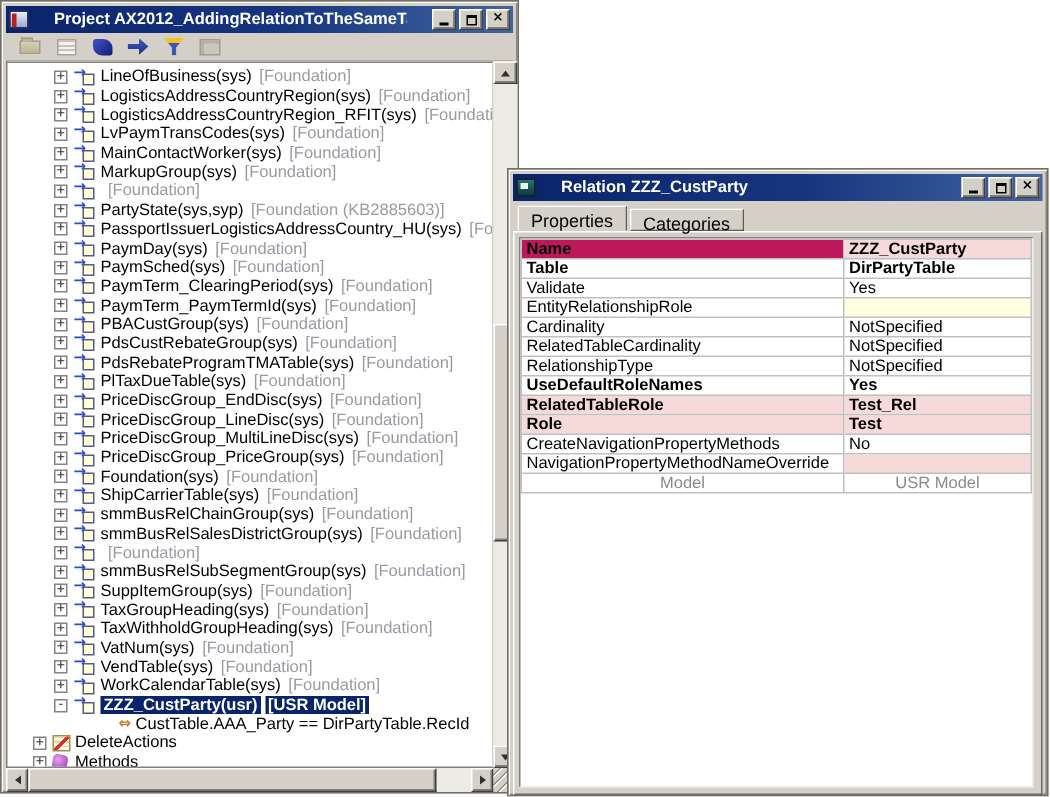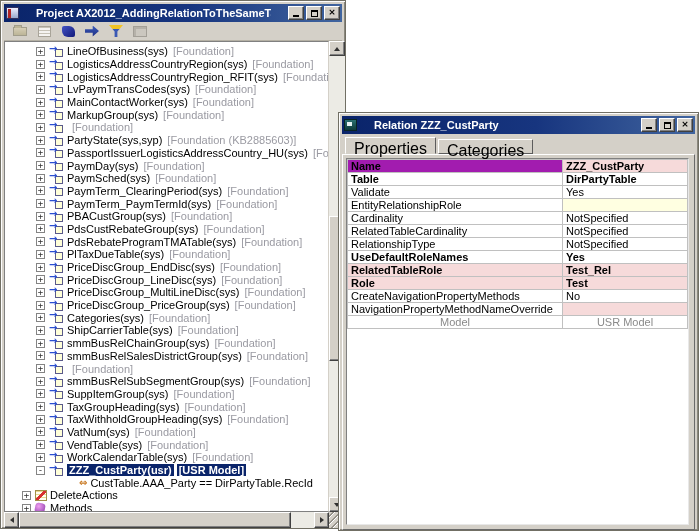--- a/index.html
+++ b/index.html
@@ -84,31 +84,31 @@
             border:1px solid; border-color:#fff #404040 #404040 #fff; box-shadow:inset -1px -1px 0 #808080; }
   .a-up    { width:0; height:0; border:3px solid transparent; border-bottom:4px solid #303030; margin-top:-3px; }
   .a-down  { width:0; height:0; border:3px solid transparent; border-top:4px solid #303030; margin-bottom:-3px; }
   .a-left  { width:0; height:0; border:3px solid transparent; border-right:4px solid #303030; margin-left:-3px; }
   .a-right { width:0; height:0; border:3px solid transparent; border-left:4px solid #303030; margin-right:-3px; }
   .grip { position:absolute; left:328px; top:511px; width:16px; height:16px;
           background:repeating-linear-gradient(-45deg,#d4d0c8 0 3px,#fff 3px 4px,#96928a 4px 5px); }
 
   .tabs { position:absolute; left:6px; top:24px; height:19px; display:flex; gap:2px; z-index:2; }
   .tab { height:17px; padding:2px 8px 0; background:#d4d0c8; border:1px solid;
-         border-color:#fff #5c5c5c #d4d0c8 #fff; font-size:16px; border-radius:1px 1px 0 0; }
+         border-color:#fff #5c5c5c #d4d0c8 #fff; font-size:12px; border-radius:1px 1px 0 0; }
   .tab.inactive { height:15px; margin-top:2px; border-bottom:1px solid #5c5c5c; }
   .tabpage { position:absolute; left:3px; right:3px; top:41px; bottom:0; background:#d4d0c8;
              border:1px solid; border-color:#fff #6a6a6a #6a6a6a #fff; }
   .gridbox { position:absolute; left:3px; top:3px; right:5px; bottom:4px; background:#fff;
              border:1px solid; border-color:#808080 #e8e8e8 #e8e8e8 #808080; overflow:hidden; }
   .gridbox table { border-collapse:collapse; width:100%; table-layout:fixed; }
   .gridbox td { border:1px solid #c0c0c0; height:12px; padding:0 3px; font-size:11px; line-height:12px;
                 overflow:hidden; white-space:nowrap; }
   tr.b td { font-weight:bold; }
-  td.nsel { background:#a21caf; }
+  td.nsel { background:#be185d; }
   tr.pinkrow td { background:#f6dada; }
   td.pbg { background:#f6dada; }
   td.ybg { background:#ffffe1; }
   tr.dim td { color:#8a8a8a;text-align:center; }
 </style>
 </head>
 <body>
 
 <div class="win" id="projwin">
   <div class="titlebar">
@@ -269,21 +269,21 @@
         </div>
         <div class="trow ind-rel">
           <span class="eb">+</span>
           <span class="ico-rel"></span>
           <span class="lbl">PriceDiscGroup_PriceGroup(sys)</span>
           <span class="tag">[Foundation]</span>
         </div>
         <div class="trow ind-rel">
           <span class="eb">+</span>
           <span class="ico-rel"></span>
-          <span class="lbl">Categories(sys)</span>
+          <span class="lbl">Foundation(sys)</span>
           <span class="tag">[Foundation]</span>
         </div>
         <div class="trow ind-rel">
           <span class="eb">+</span>
           <span class="ico-rel"></span>
           <span class="lbl">ShipCarrierTable(sys)</span>
           <span class="tag">[Foundation]</span>
         </div>
         <div class="trow ind-rel">
           <span class="eb">+</span>

